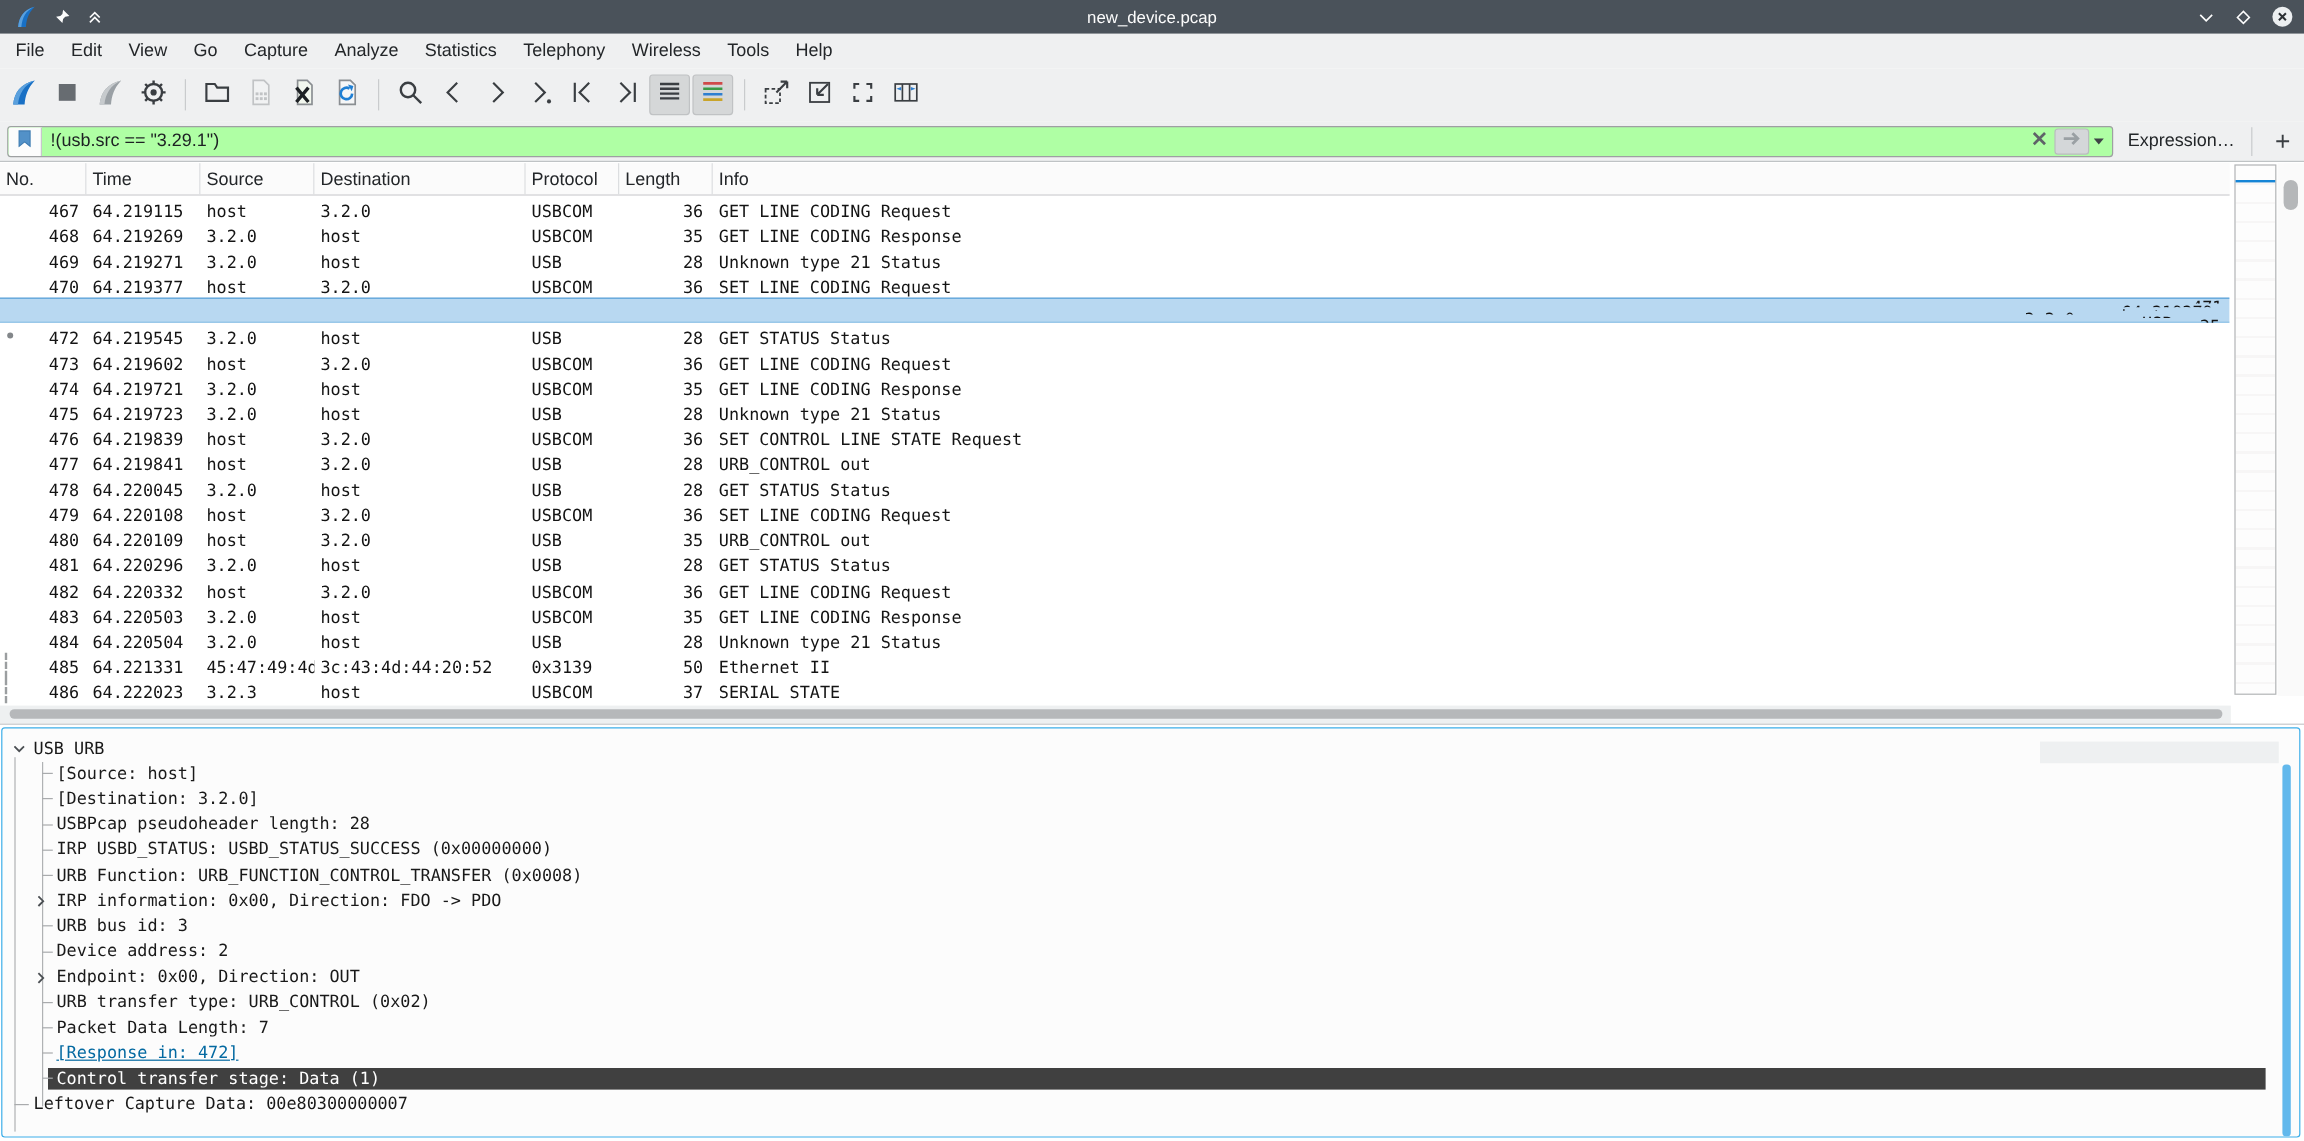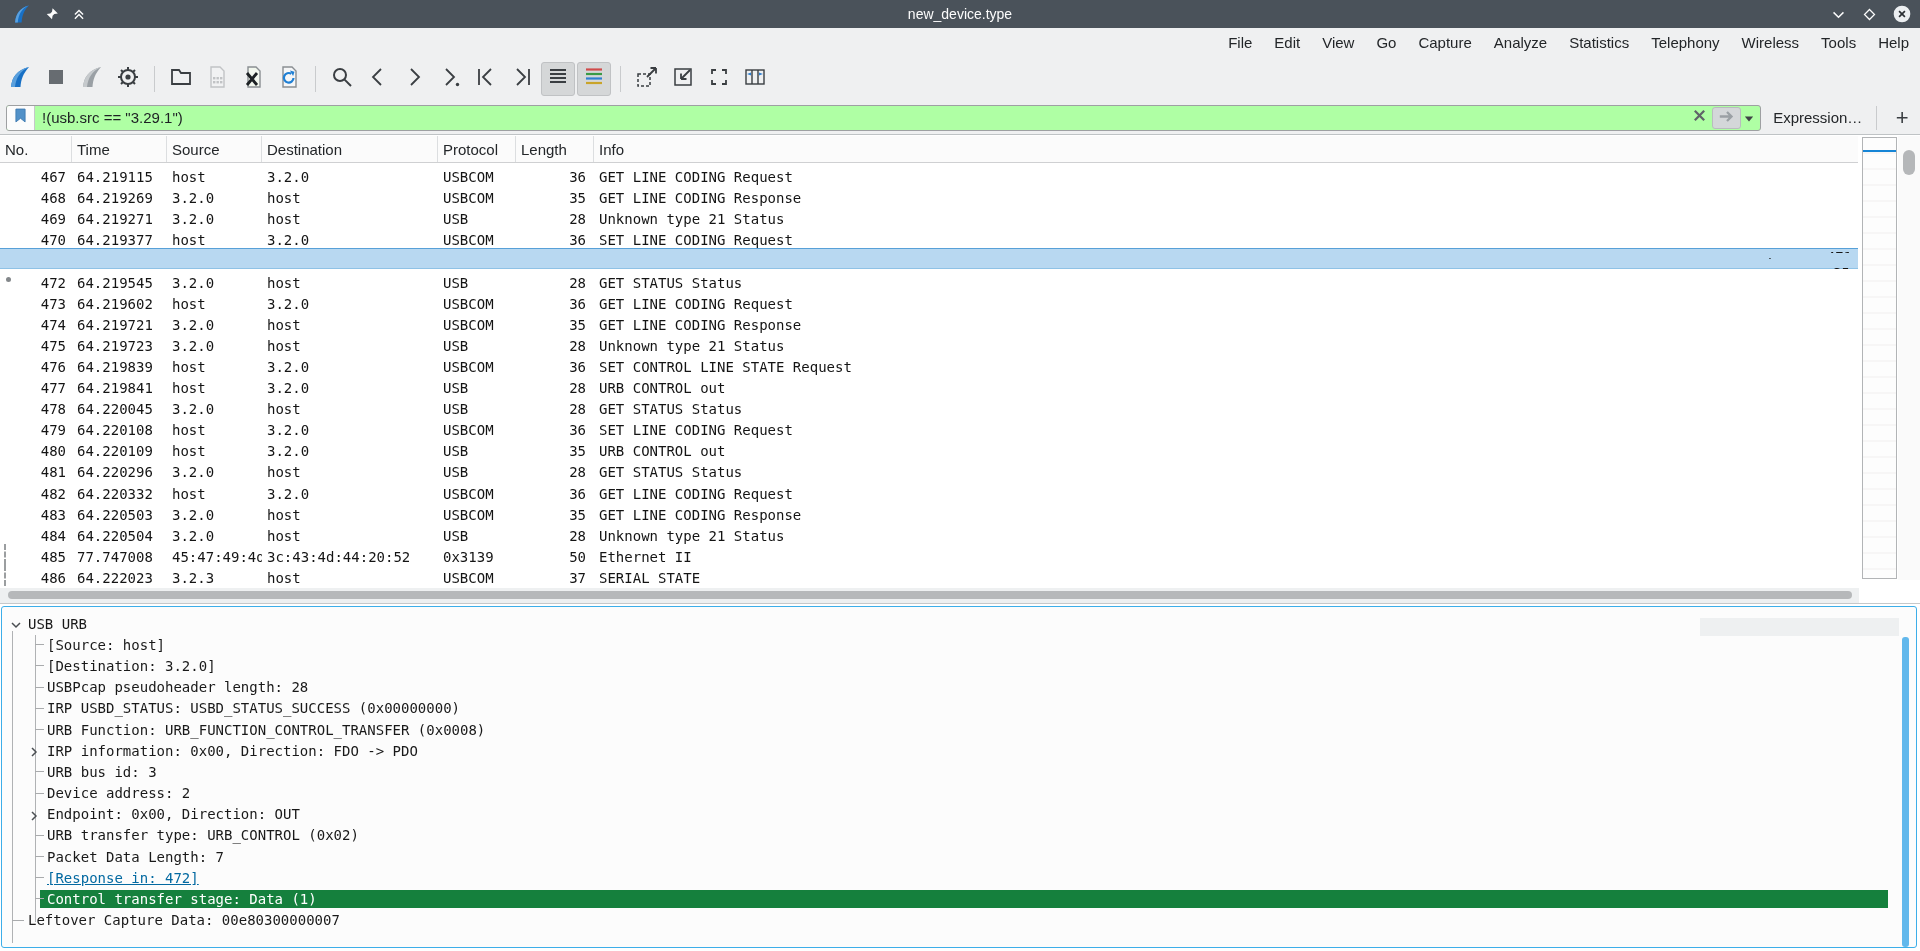--- a/index.html
+++ b/index.html
@@ -7,21 +7,21 @@
        font-family:"Liberation Sans",sans-serif;-webkit-font-smoothing:antialiased;}
 
   
   .titlebar{height:28px;background:#4a525a;position:relative;display:flex;align-items:center;color:#fcfcfc;}
   .tb-left{display:flex;align-items:center;gap:13px;padding-left:12px;z-index:2;}
   .tb-title{position:absolute;left:0;right:0;text-align:center;font-size:14px;color:#fcfcfc;}
   .tb-right{margin-left:auto;display:flex;align-items:center;gap:15px;padding-right:8px;z-index:2;}
   .tb-right svg,.tb-left svg{display:block;}
 
   
-  .menubar{height:29px;background:#eff0f1;display:flex;align-items:center;padding-left:12px;justify-content:flex-end;}
+  .menubar{height:29px;background:#eff0f1;display:flex;align-items:center;padding-left:2px;}
   .menu-item{padding:4px 11px;font-size:15px;color:#232629;border-radius:3px;}
 
   
   .toolbar{height:44px;background:#eff0f1;display:flex;align-items:center;padding-left:2px;}
   .tbtn{width:34px;height:34px;display:flex;align-items:center;justify-content:center;border-radius:3px;margin:0 1px;box-sizing:border-box;}
   .tbtn.pressed{background:#d5d7d8;border:1px solid #c0c2c4;}
   .tbtn.disabled{opacity:.45;}
   .tb-sep{width:1px;height:26px;background:#c9cbcd;margin:0 8px;}
 
   
@@ -70,21 +70,21 @@
   .drow .dtext{margin-left:45px;}
   .drow.lvl0 .dtext{margin-left:26px;}
   .drow.lvl1::before{content:"";position:absolute;left:33px;top:10px;width:9px;border-top:1px solid #a9abad;}
   .drow.lvl1.has-exp::before{display:none;}
   .drow.lvl0.dashed::before{content:"";position:absolute;left:10px;top:10px;width:12px;border-top:1px solid #a9abad;}
   .expander{position:absolute;left:26px;top:5px;width:12px;height:12px;}
   .drow.lvl0 .expander{left:8px;}
   .guide-root{position:absolute;left:10px;top:24px;height:312px;width:0;border-left:1px solid #b0b2b4;}
   .guide-child{position:absolute;left:33px;top:28px;height:287px;width:0;border-left:1px solid #b0b2b4;}
   .dtext.link{color:#0369a1;text-decoration:underline;}
-  .sel-span{margin-left:38px;padding:1px 0 1px 7px;flex:1;margin-right:28px;background:#15803d;color:#ffffff;}
+  .sel-span{margin-left:38px;padding:1px 0 1px 7px;flex:1;margin-right:28px;background:#404040;color:#ffffff;}
   .corner-strip{position:absolute;left:1698px;top:11px;width:199px;height:18px;background:#eef0f1;}
   .dscroll-thumb{position:absolute;right:7px;top:30px;width:7px;height:310px;background:#62b8ec;border-radius:3px;}
 </style>
 </head>
 <body>
 
 <div class="titlebar">
   <div class="tb-left">
     <span>
         <svg width="20" height="20" viewBox="0 0 26 26">
@@ -97,21 +97,21 @@
           <path d="M13 2 l9 9 -6 1 -3 3 -1 6 -9 -9 6 -1 3 -3 Z" fill="#fcfcfc"></path>
         </svg>
       </span>
     <span>
         <svg width="14" height="14" viewBox="0 0 24 24" fill="none" stroke="#fcfcfc" stroke-width="2.4">
           <path d="M5 13 l7 -7 7 7"></path>
           <path d="M5 20 l7 -7 7 7"></path>
         </svg>
       </span>
   </div>
-  <div class="tb-title">new_device.type</div>
+  <div class="tb-title">new_device.pcap</div>
   <div class="tb-right">
     <span>
         <svg width="17" height="17" viewBox="0 0 24 24" fill="none" stroke="#fcfcfc" stroke-width="2">
           <path d="M5 9 l7 7 7 -7"></path>
         </svg>
       </span>
     <span>
         <svg width="15" height="15" viewBox="0 0 24 24" fill="none" stroke="#fcfcfc" stroke-width="2">
           <path d="M12 4 L20 12 12 20 4 12 Z"></path>
         </svg>
@@ -481,21 +481,21 @@
       <div class="c no">484</div>
       <div class="c time">64.220504</div>
       <div class="c src">3.2.0</div>
       <div class="c dst">host</div>
       <div class="c proto">USB</div>
       <div class="c len">28</div>
       <div class="c info">Unknown type 21 Status</div>
     </div>
     <div class="prow">
       <div class="c no">485</div>
-      <div class="c time">77.747008</div>
+      <div class="c time">64.221331</div>
       <div class="c src">45:47:49:4d…</div>
       <div class="c dst">3c:43:4d:44:20:52</div>
       <div class="c proto">0x3139</div>
       <div class="c len">50</div>
       <div class="c info">Ethernet II</div>
       <div class="mark-dash"></div>
     </div>
     <div class="prow">
       <div class="c no">486</div>
       <div class="c time">64.222023</div>

